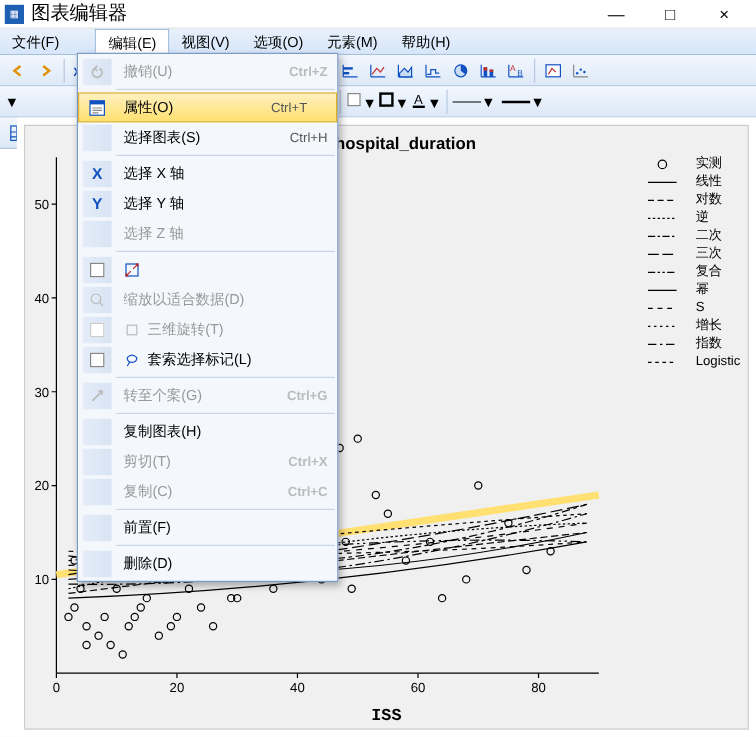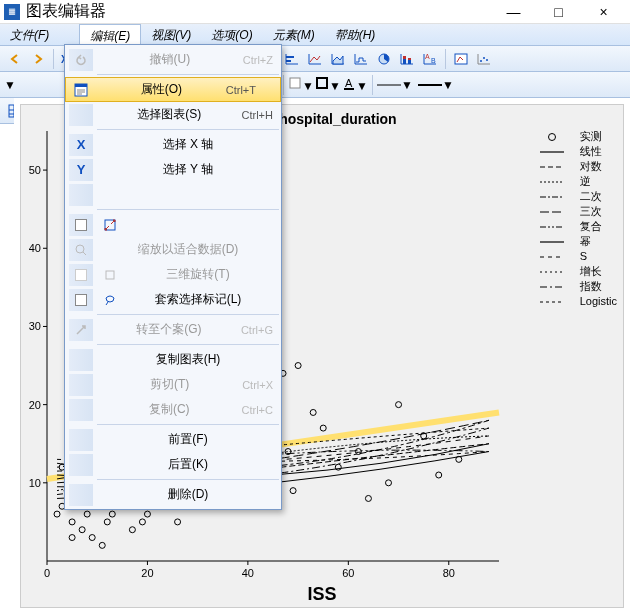--- a/index.html
+++ b/index.html
@@ -3,52 +3,52 @@
 <meta charset="utf-8">
 <style>
 * { box-sizing: border-box; margin: 0; padding: 0; font-family: "Microsoft YaHei", Arial, sans-serif; }
 body { background: #fff; width: 630px; height: 614px; overflow: hidden; position: relative; font-size: 12px; }
 
 .titlebar { height: 24px; background: #fff; display: flex; align-items: center; padding: 0 4px; border-bottom: 1px solid #e0e0e0; }
 .titlebar .app-icon { width: 16px; height: 16px; background: #1e5fb4; margin-right: 6px; display:flex; align-items:center; justify-content:center; color:#fff; font-size:8px; }
 .titlebar .title { flex: 1; font-size: 16px; }
 .titlebar .win-btn { width: 45px; height: 22px; display: flex; align-items: center; justify-content: center; font-size: 14px; }
 
-.menubar { height: 22px; background: linear-gradient(#e8f0fb, #d6e6fa); border-bottom: 1px solid #a8c0e0; display: flex; font-style: italic; }
+.menubar { height: 22px; background: linear-gradient(#e8f0fb, #d6e6fa); border-bottom: 1px solid #a8c0e0; display: flex; }
 .menubar .mitem { padding: 3px 10px; font-size: 12px; cursor: default; }
 .menubar .mitem.open { background: #fff; border: 1px solid #a8c0e0; border-bottom: none; margin-left: 20px; }
 
 .toolbar { height: 26px; background: linear-gradient(#f2f7fd, #dde9f8); border-bottom: 1px solid #a8c0e0; display: flex; align-items: center; padding: 0 4px; gap: 1px; }
 .toolbar .tbtn { width: 22px; height: 22px; display: flex; align-items: center; justify-content: center; border: 1px solid transparent; }
 .toolbar .tbtn svg { display:block; }
 .toolbar .tsep { width: 1px; height: 20px; background: #b8c8e0; margin: 0 3px; }
 
 .toolbar2 { height: 26px; background: linear-gradient(#f2f7fd, #dde9f8); border-bottom: 1px solid #a8c0e0; display:flex; align-items:center; padding:0 4px; gap:1px;}
 .toolbar2 .tbtn { width:22px; height:22px; display:flex; align-items:center; justify-content:center;}
 .toolbar2 .tsep { width:1px; height:20px; background:#b8c8e0; margin:0 3px;}
 
 .chart-area { position: absolute; left: 14px; top: 98px; right: 0; bottom: 0; background: #fff; }
 .chart-canvas { position:absolute; inset:6px; background:#f0f0f0; border:1px solid #ccc;}
 .chart-title { position:absolute; top:6px; left:50%; transform:translateX(-50%); font-weight:bold; font-size:14px;}
-.xlabel { position:absolute; bottom:2px; left:50%; transform:translateX(-50%); font-weight:bold; font-size:18px;}
+.xlabel { position:absolute; bottom:2px; left:50%; transform:translateX(-50%); font-weight:bold; font-size:14px;font-family:Liberation Mono, monospace;}
 
 .legend { position:absolute; right:6px; top:24px; font-size:11px; line-height:15px;}
 .legend .lrow { display:flex; align-items:center; gap:16px; height:15px;}
 .legend .lswatch { width:24px; height:12px; display:flex; align-items:center; justify-content:center;}
 
-.dropdown { position: absolute; left: 64px; top: 44px; width: 218px; background: #f4f7fc; border: 1px solid #7a9ac8; box-shadow: 2px 3px 6px rgba(0,0,0,.3); z-index: 100; padding: 2px 0; text-align: center;}
+.dropdown { position: absolute; left: 64px; top: 44px; width: 218px; background: #f4f7fc; border: 1px solid #7a9ac8; box-shadow: 2px 3px 6px rgba(0,0,0,.3); z-index: 100; padding: 2px 0;}
 .dropdown .drow { height: 25px; display: flex; align-items: center; padding: 0 8px 0 4px; font-size: 12px; gap: 6px; position: relative;}
 .dropdown .drow.hover { background: linear-gradient(#fff0c0, #ffe070); border: 1px solid #e0b020; padding: 0 24px 0 3px; height:25px;}
 .dropdown .drow.disabled { color: #999; }
 .dropdown .iconcol { width: 24px; height: 22px; display: flex; align-items: center; justify-content: center; background: linear-gradient(90deg,#e4ecf8,#d8e4f4); margin-right: 4px;}
 .dropdown .drow.hover .iconcol { background: transparent;}
 .dropdown .chk { width:12px; height:12px; border:1px solid #888; background:#fff;}
 .dropdown .label { flex: 1; }
 .dropdown .shortcut { color: #555; font-size: 11px;}
-.dropdown .drow.disabled .shortcut { color:#bbb;}
+.dropdown .drow.disabled .shortcut { color:#bbb;font-weight:bold;}
 .dropdown .dsep { height: 1px; background: #c8d4e8; margin: 2px 2px 2px 32px;}
 </style>
 </head>
 <body>
 
 <div class="titlebar">
   <div class="app-icon">▦</div>
   <div class="title">图表编辑器</div>
   <div class="win-btn">—</div>
   <div class="win-btn">□</div>
@@ -475,20 +475,21 @@
     <span class="label">选择 X 轴</span>
   </div>
   <div class="drow">
     <div class="iconcol">
         <b style="color:#1050c0;font-size:13px">Y</b>
       </div>
     <span class="label">选择 Y 轴</span>
   </div>
   <div class="drow disabled">
     <div class="iconcol"></div>
+    <span class="label">选择 Z 轴</span>
   </div>
   <div class="dsep"></div>
   <div class="drow">
     <div class="iconcol">
         <div class="chk"></div>
       </div>
     <svg width="14" height="14">
         <rect x="2" y="2" width="10" height="10" fill="none" stroke="#1050c0"></rect>
         <path d="M2 12 L6 8 M4 12 h-2 v-2 M12 2 L8 6 M10 2 h2 v2" stroke="#c03030"></path>
       </svg>
@@ -543,22 +544,18 @@
   <div class="drow disabled">
     <div class="iconcol"></div>
     <span class="label">复制(C)</span>
       <span class="shortcut">Ctrl+C</span>
   </div>
   <div class="dsep"></div>
   <div class="drow">
     <div class="iconcol"></div>
     <span class="label">前置(F)</span>
   </div>
-  <div class="drow">
-    <div class="iconcol"></div>
-    <span class="label">后置(K)</span>
-  </div>
   <div class="dsep"></div>
   <div class="drow">
     <div class="iconcol"></div>
     <span class="label">删除(D)</span>
   </div>
 </div>
 
 </body></html>

